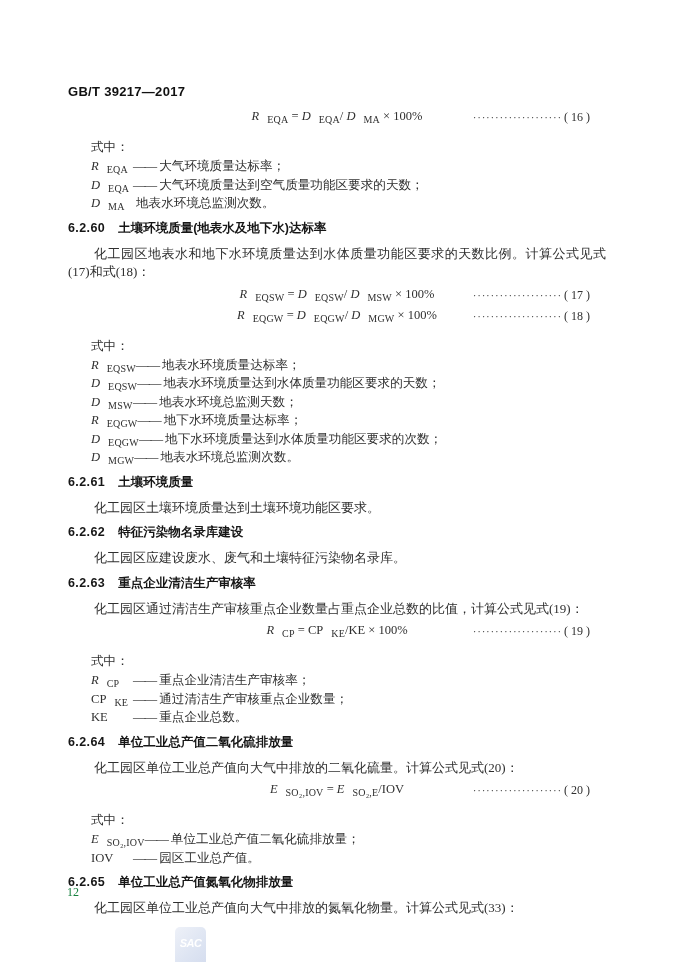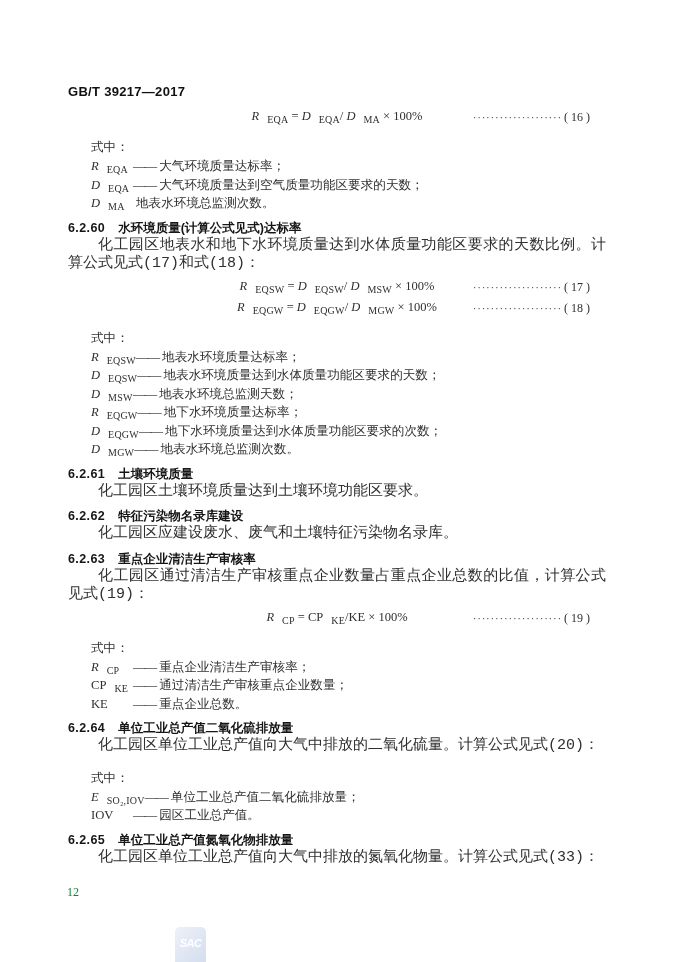--- a/index.html
+++ b/index.html
@@ -22,21 +22,21 @@
   .eq-dots{letter-spacing:0.8px;font-size:11px;color:#3a3a3a;}
   .eq-num{font-size:12px;margin-left:2px;}
 
   .b-heading{
     margin-top:6px;line-height:18px;
     font-family:"Liberation Sans","DejaVu Sans",sans-serif;
     font-weight:bold;font-size:12.5px;color:#161616;
   }
   .h-num{margin-right:13px;letter-spacing:0.4px;}
 
-  .b-para{margin-top:0;line-height:18.5px;font-size:15px;text-indent:2em;text-align:justify;font-family:Liberation Mono, monospace;}
+  .b-para{margin-top:8px;line-height:18.5px;font-size:13px;text-indent:2em;text-align:justify;}
   .b-where{margin-top:13px;line-height:19px;padding-left:23px;font-size:12.6px;}
   .b-vardef{line-height:18.5px;padding-left:23px;font-size:12.6px;}
   .vd-term{display:inline-block;min-width:42px;}
   .vd-dash{letter-spacing:-1px;margin-right:3px;}
 
   .page-number{position:absolute;left:67px;top:885px;font-size:12px;color:#15803d;}
   .watermark{
     position:absolute;left:175px;top:927px;width:31px;height:40px;
     background:linear-gradient(135deg,#eef1f8 0%,#dde4f2 60%,#d4dcee 100%);
     border-radius:5px;display:flex;align-items:flex-start;justify-content:center;
@@ -49,21 +49,21 @@
 <body>
 
 <div class="page">
   <div class="std-header">GB/T 39217—2017</div>
   <div class="content" id="doc-content">
       <div class="b-formula"><span class="f-inner"><span class="iv">R</span><sub class="sv">EQA</sub><span> = </span><span class="iv">D</span><sub class="sv">EQA</sub><span>/ </span><span class="iv">D</span><sub class="sv">MA</sub><span> × 100%</span></span><span class="eq-tail"><span class="eq-dots">····················</span><span class="eq-num">( 16 )</span></span></div>
       <div class="b-where">式中：</div>
       <div class="b-vardef"><span class="vd-term"><span class="iv">R</span><sub class="sv">EQA</sub></span><span class="vd-dash">——</span><span>大气环境质量达标率；</span></div>
       <div class="b-vardef"><span class="vd-term"><span class="iv">D</span><sub class="sv">EQA</sub></span><span class="vd-dash">——</span><span>大气环境质量达到空气质量功能区要求的天数；</span></div>
       <div class="b-vardef"><span class="vd-term"><span class="iv">D</span><sub class="sv">MA</sub></span><span class="vd-dash"></span><span>地表水环境总监测次数。</span></div>
-      <div class="b-heading"><span class="h-num">6.2.60</span><span>水环境质量(计算公式见式)达标率</span></div>
+      <div class="b-heading"><span class="h-num">6.2.60</span><span>土壤环境质量(地表水及地下水)达标率</span></div>
       <div class="b-para">化工园区地表水和地下水环境质量达到水体质量功能区要求的天数比例。计算公式见式(17)和式(18)：</div>
       <div class="b-formula"><span class="f-inner"><span class="iv">R</span><sub class="sv">EQSW</sub><span> = </span><span class="iv">D</span><sub class="sv">EQSW</sub><span>/ </span><span class="iv">D</span><sub class="sv">MSW</sub><span> × 100%</span></span><span class="eq-tail"><span class="eq-dots">····················</span><span class="eq-num">( 17 )</span></span></div>
       <div class="b-formula"><span class="f-inner"><span class="iv">R</span><sub class="sv">EQGW</sub><span> = </span><span class="iv">D</span><sub class="sv">EQGW</sub><span>/ </span><span class="iv">D</span><sub class="sv">MGW</sub><span> × 100%</span></span><span class="eq-tail"><span class="eq-dots">····················</span><span class="eq-num">( 18 )</span></span></div>
       <div class="b-where">式中：</div>
       <div class="b-vardef"><span class="vd-term"><span class="iv">R</span><sub class="sv">EQSW</sub></span><span class="vd-dash">——</span><span>地表水环境质量达标率；</span></div>
       <div class="b-vardef"><span class="vd-term"><span class="iv">D</span><sub class="sv">EQSW</sub></span><span class="vd-dash">——</span><span>地表水环境质量达到水体质量功能区要求的天数；</span></div>
       <div class="b-vardef"><span class="vd-term"><span class="iv">D</span><sub class="sv">MSW</sub></span><span class="vd-dash">——</span><span>地表水环境总监测天数；</span></div>
       <div class="b-vardef"><span class="vd-term"><span class="iv">R</span><sub class="sv">EQGW</sub></span><span class="vd-dash">——</span><span>地下水环境质量达标率；</span></div>
       <div class="b-vardef"><span class="vd-term"><span class="iv">D</span><sub class="sv">EQGW</sub></span><span class="vd-dash">——</span><span>地下水环境质量达到水体质量功能区要求的次数；</span></div>
       <div class="b-vardef"><span class="vd-term"><span class="iv">D</span><sub class="sv">MGW</sub></span><span class="vd-dash">——</span><span>地表水环境总监测次数。</span></div>
@@ -73,20 +73,21 @@
       <div class="b-para">化工园区应建设废水、废气和土壤特征污染物名录库。</div>
       <div class="b-heading"><span class="h-num">6.2.63</span><span>重点企业清洁生产审核率</span></div>
       <div class="b-para">化工园区通过清洁生产审核重点企业数量占重点企业总数的比值，计算公式见式(19)：</div>
       <div class="b-formula"><span class="f-inner"><span class="iv">R</span><sub class="sv">CP</sub><span> = CP</span><sub class="sv">KE</sub><span>/KE × 100%</span></span><span class="eq-tail"><span class="eq-dots">····················</span><span class="eq-num">( 19 )</span></span></div>
       <div class="b-where">式中：</div>
       <div class="b-vardef"><span class="vd-term"><span class="iv">R</span><sub class="sv">CP</sub></span><span class="vd-dash">——</span><span>重点企业清洁生产审核率；</span></div>
       <div class="b-vardef"><span class="vd-term"><span>CP</span><sub class="sv">KE</sub></span><span class="vd-dash">——</span><span>通过清洁生产审核重点企业数量；</span></div>
       <div class="b-vardef"><span class="vd-term"><span>KE</span></span><span class="vd-dash">——</span><span>重点企业总数。</span></div>
       <div class="b-heading"><span class="h-num">6.2.64</span><span>单位工业总产值二氧化硫排放量</span></div>
       <div class="b-para">化工园区单位工业总产值向大气中排放的二氧化硫量。计算公式见式(20)：</div>
+      <div class="b-formula"><span class="f-inner"><span class="iv">E</span><sub class="sv">SO₂,IOV</sub><span> = </span><span class="iv">E</span><sub class="sv">SO₂,E</sub><span>/IOV</span></span><span class="eq-tail"><span class="eq-dots">····················</span><span class="eq-num">( 20 )</span></span></div>
       <div class="b-where">式中：</div>
       <div class="b-vardef"><span class="vd-term"><span class="iv">E</span><sub class="sv">SO₂,IOV</sub></span><span class="vd-dash">——</span><span>单位工业总产值二氧化硫排放量；</span></div>
       <div class="b-vardef"><span class="vd-term"><span>IOV</span></span><span class="vd-dash">——</span><span>园区工业总产值。</span></div>
       <div class="b-heading"><span class="h-num">6.2.65</span><span>单位工业总产值氮氧化物排放量</span></div>
       <div class="b-para">化工园区单位工业总产值向大气中排放的氮氧化物量。计算公式见式(33)：</div>
     </div>
   <div class="page-number">12</div>
   <div class="watermark">
     <span>SAC</span>
   </div>

